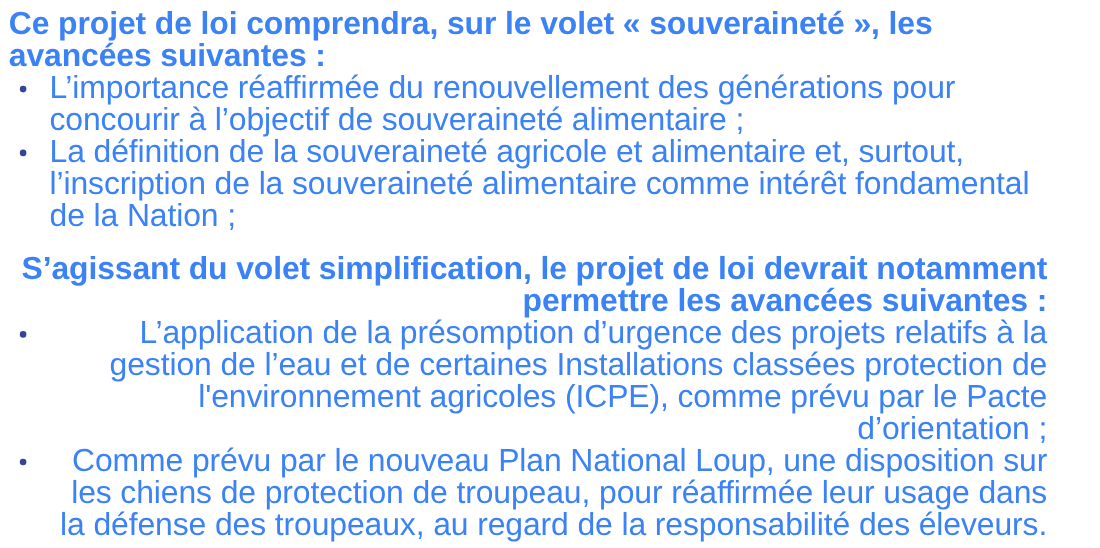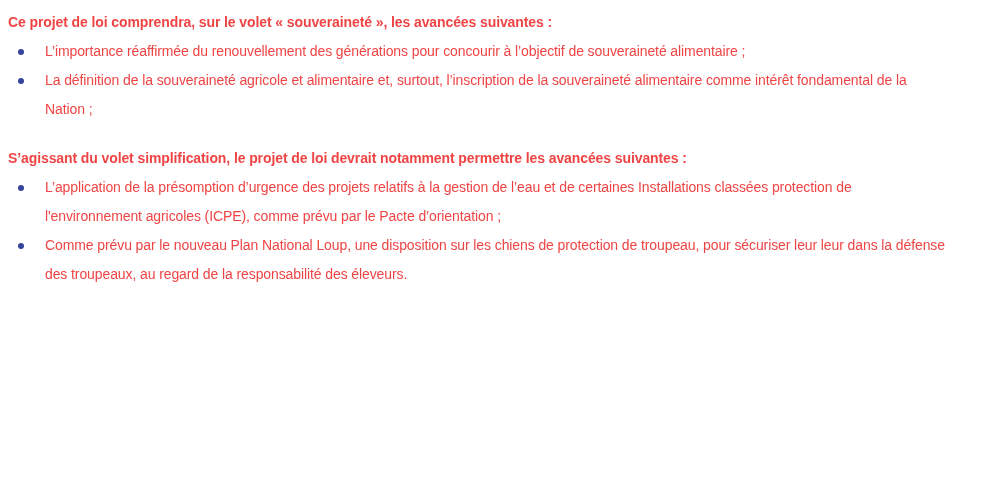--- a/index.html
+++ b/index.html
@@ -8,32 +8,33 @@
     background: #ffffff;
   }
   .page {
     width: 1000px;
     height: 498px;
     box-sizing: border-box;
     padding: 8px 48px 0 8px;
     overflow: hidden;
     background: #ffffff;
     font-family: "Liberation Sans", "DejaVu Sans", sans-serif;
-    font-size: 14px;
+    font-size: 29px;
     line-height: 29px;
-    color: #ef4444;
+    color: #3b82f6;
     -webkit-font-smoothing: antialiased;
   }
   .section-heading {
     margin: 0;
     font-weight: bold;
     letter-spacing: -0.1px;
   }
   .section + .section {
     margin-top: 20px;
+    text-align: right;
   }
   ul.bullet-list {
     list-style: none;
     margin: 0;
     padding: 0;
   }
   li.bullet-item {
     display: flex;
     align-items: flex-start;
     padding-left: 10px;
@@ -73,18 +74,18 @@
 
   <div class="section">
     <p class="section-heading">S’agissant du volet simplification, le projet de loi devrait notamment permettre les avancées suivantes&nbsp;:</p>
     <ul class="bullet-list">
       <li class="bullet-item">
         <span class="bullet-dot"></span>
         <span class="bullet-text">L’application de la présomption d’urgence des projets relatifs à la gestion de l’eau et de certaines Installations classées protection de l'environnement agricoles (ICPE), comme prévu par le Pacte d’orientation&nbsp;;</span>
       </li>
       <li class="bullet-item">
         <span class="bullet-dot"></span>
-        <span class="bullet-text">Comme prévu par le nouveau Plan National Loup, une disposition sur les chiens de protection de troupeau, pour sécuriser leur leur dans la défense des troupeaux, au regard de la responsabilité des éleveurs.</span>
+        <span class="bullet-text">Comme prévu par le nouveau Plan National Loup, une disposition sur les chiens de protection de troupeau, pour réaffirmée leur usage dans la défense des troupeaux, au regard de la responsabilité des éleveurs.</span>
       </li>
     </ul>
   </div>
 
 </div>
 
 </body></html>

